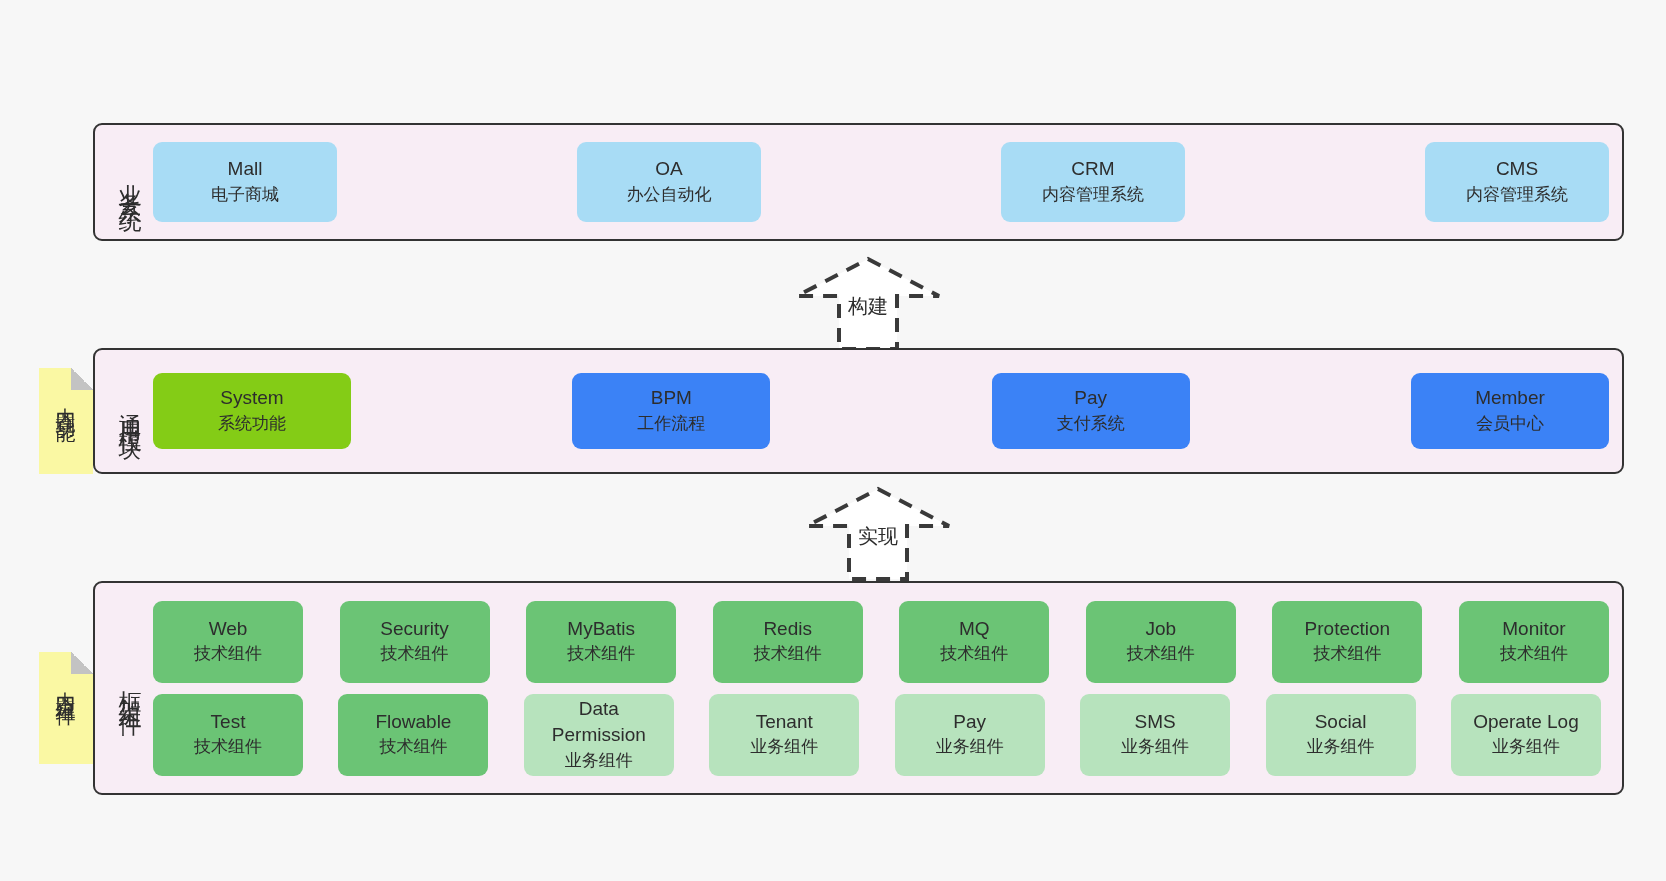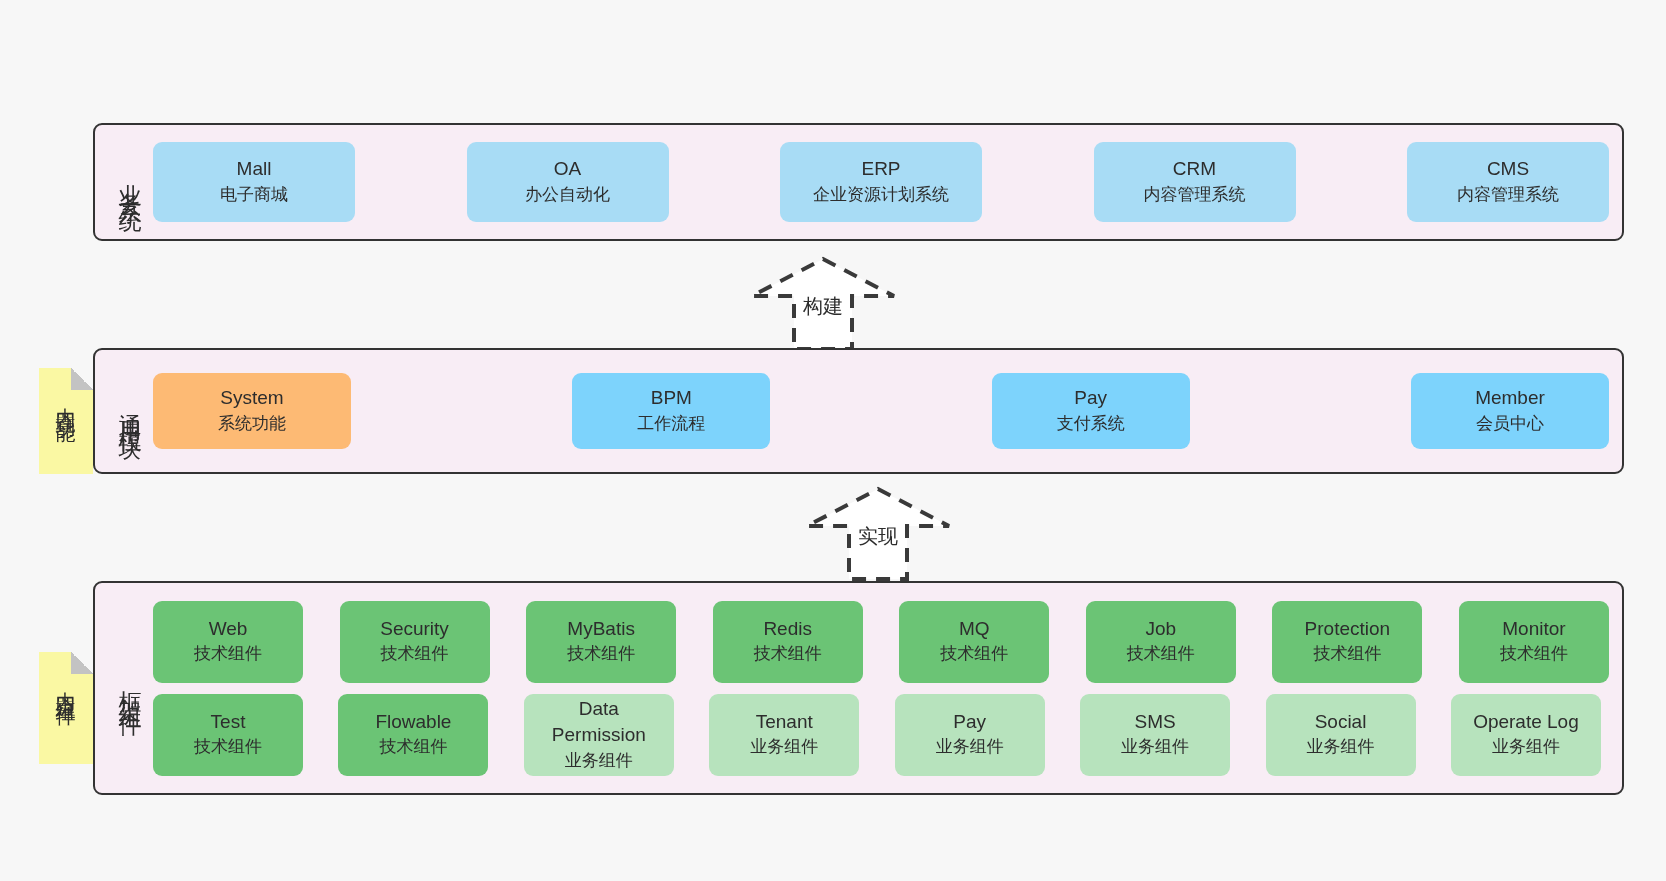--- a/index.html
+++ b/index.html
@@ -23,26 +23,26 @@
   }
   .boxes{flex:1;display:flex;justify-content:space-between;margin-right:13px;}
   .rows{flex:1;display:flex;flex-direction:column;gap:11px;margin-right:13px;}
   .box{
     border-radius:9px;display:flex;flex-direction:column;
     align-items:center;justify-content:center;text-align:center;
     padding:4px 6px;box-sizing:border-box;
   }
   .box .en{font-size:19px;line-height:1.4;}
   .box .zh{font-size:17px;line-height:1.45;}
-  .w202{width:202px;height:80px;}
+  .w202{width:184px;height:80px;}
   .w198{width:198px;height:76px;}
   .w150{width:150px;height:82px;}
   .blue{background:#a8dcf5;}
-  .red{background:#fdba74;}
-  .pink{background:#7dd3fc;}
+  .red{background:#84cc16;}
+  .pink{background:#3b82f6;}
   .green{background:#6bc475;}
   .green-light{background:#b7e3bd;}
 
   .sticky{
     position:absolute;left:39px;width:54px;background:#faf8a3;
     display:flex;justify-content:center;box-sizing:border-box;padding-top:24px;
   }
   .sticky .fold{
     position:absolute;top:0;right:0;width:22px;height:22px;
     background:linear-gradient(to bottom left,#f7f7f7 0 50%,#c3c3c3 50% 100%);
@@ -68,35 +68,31 @@
   <div class="boxes">
     <div class="box blue w202">
       <div class="en">Mall</div>
       <div class="zh">电子商城</div>
     </div>
     <div class="box blue w202">
       <div class="en">OA</div>
       <div class="zh">办公自动化</div>
     </div>
     <div class="box blue w202">
-      <div class="en">ERP</div>
-      <div class="zh">企业资源计划系统</div>
-    </div>
-    <div class="box blue w202">
       <div class="en">CRM</div>
       <div class="zh">内容管理系统</div>
     </div>
     <div class="box blue w202">
       <div class="en">CMS</div>
       <div class="zh">内容管理系统</div>
     </div>
   </div>
 </section>
 
-<div class="arrow" style="left:748px;top:256px;">
+<div class="arrow" style="left:793px;top:256px;">
   <svg viewBox="0 0 150 96">
     <polygon points="75,3 146,40 104,40 104,93 46,93 46,40 4,40" fill="#ffffff" stroke="#3a3a3a" stroke-width="4" stroke-dasharray="14 10" stroke-linejoin="miter"></polygon>
   </svg>
   <div class="arrow-label">构建</div>
 </div>
 
 <div class="sticky" style="top:368px;height:106px;">
   <span class="fold"></span>
   <span class="sticky-text">内置功能</span>
 </div>

